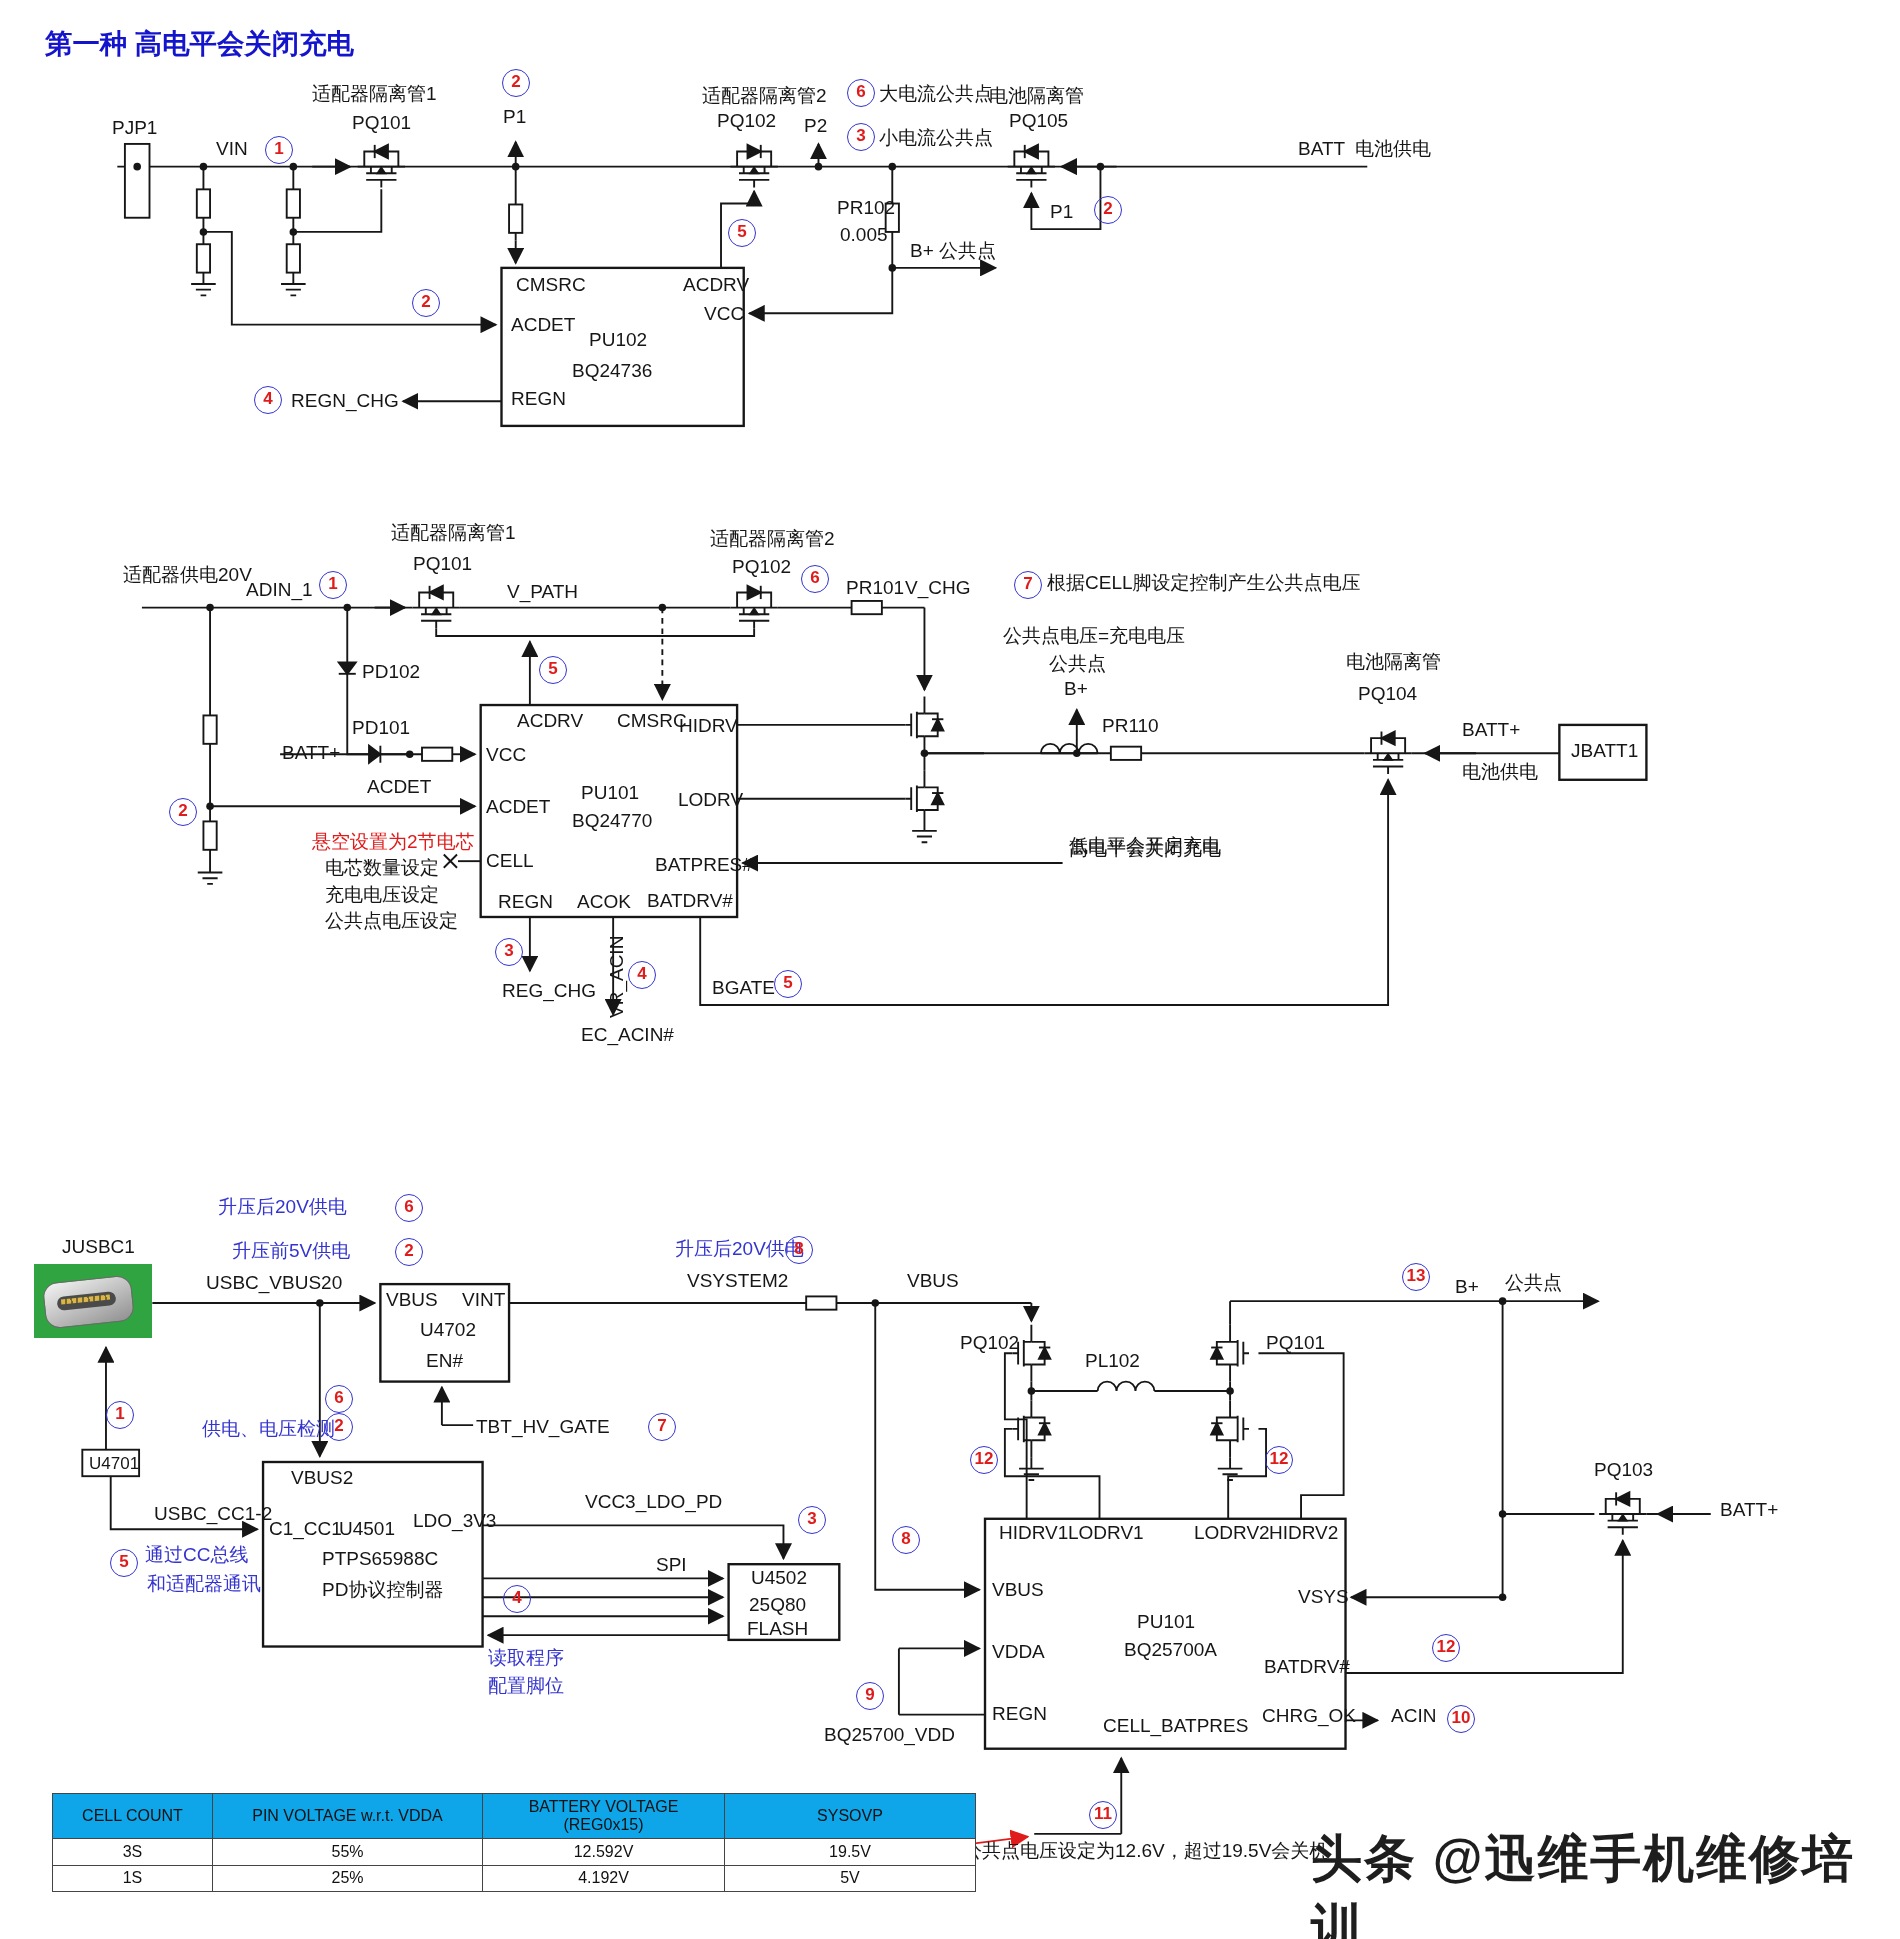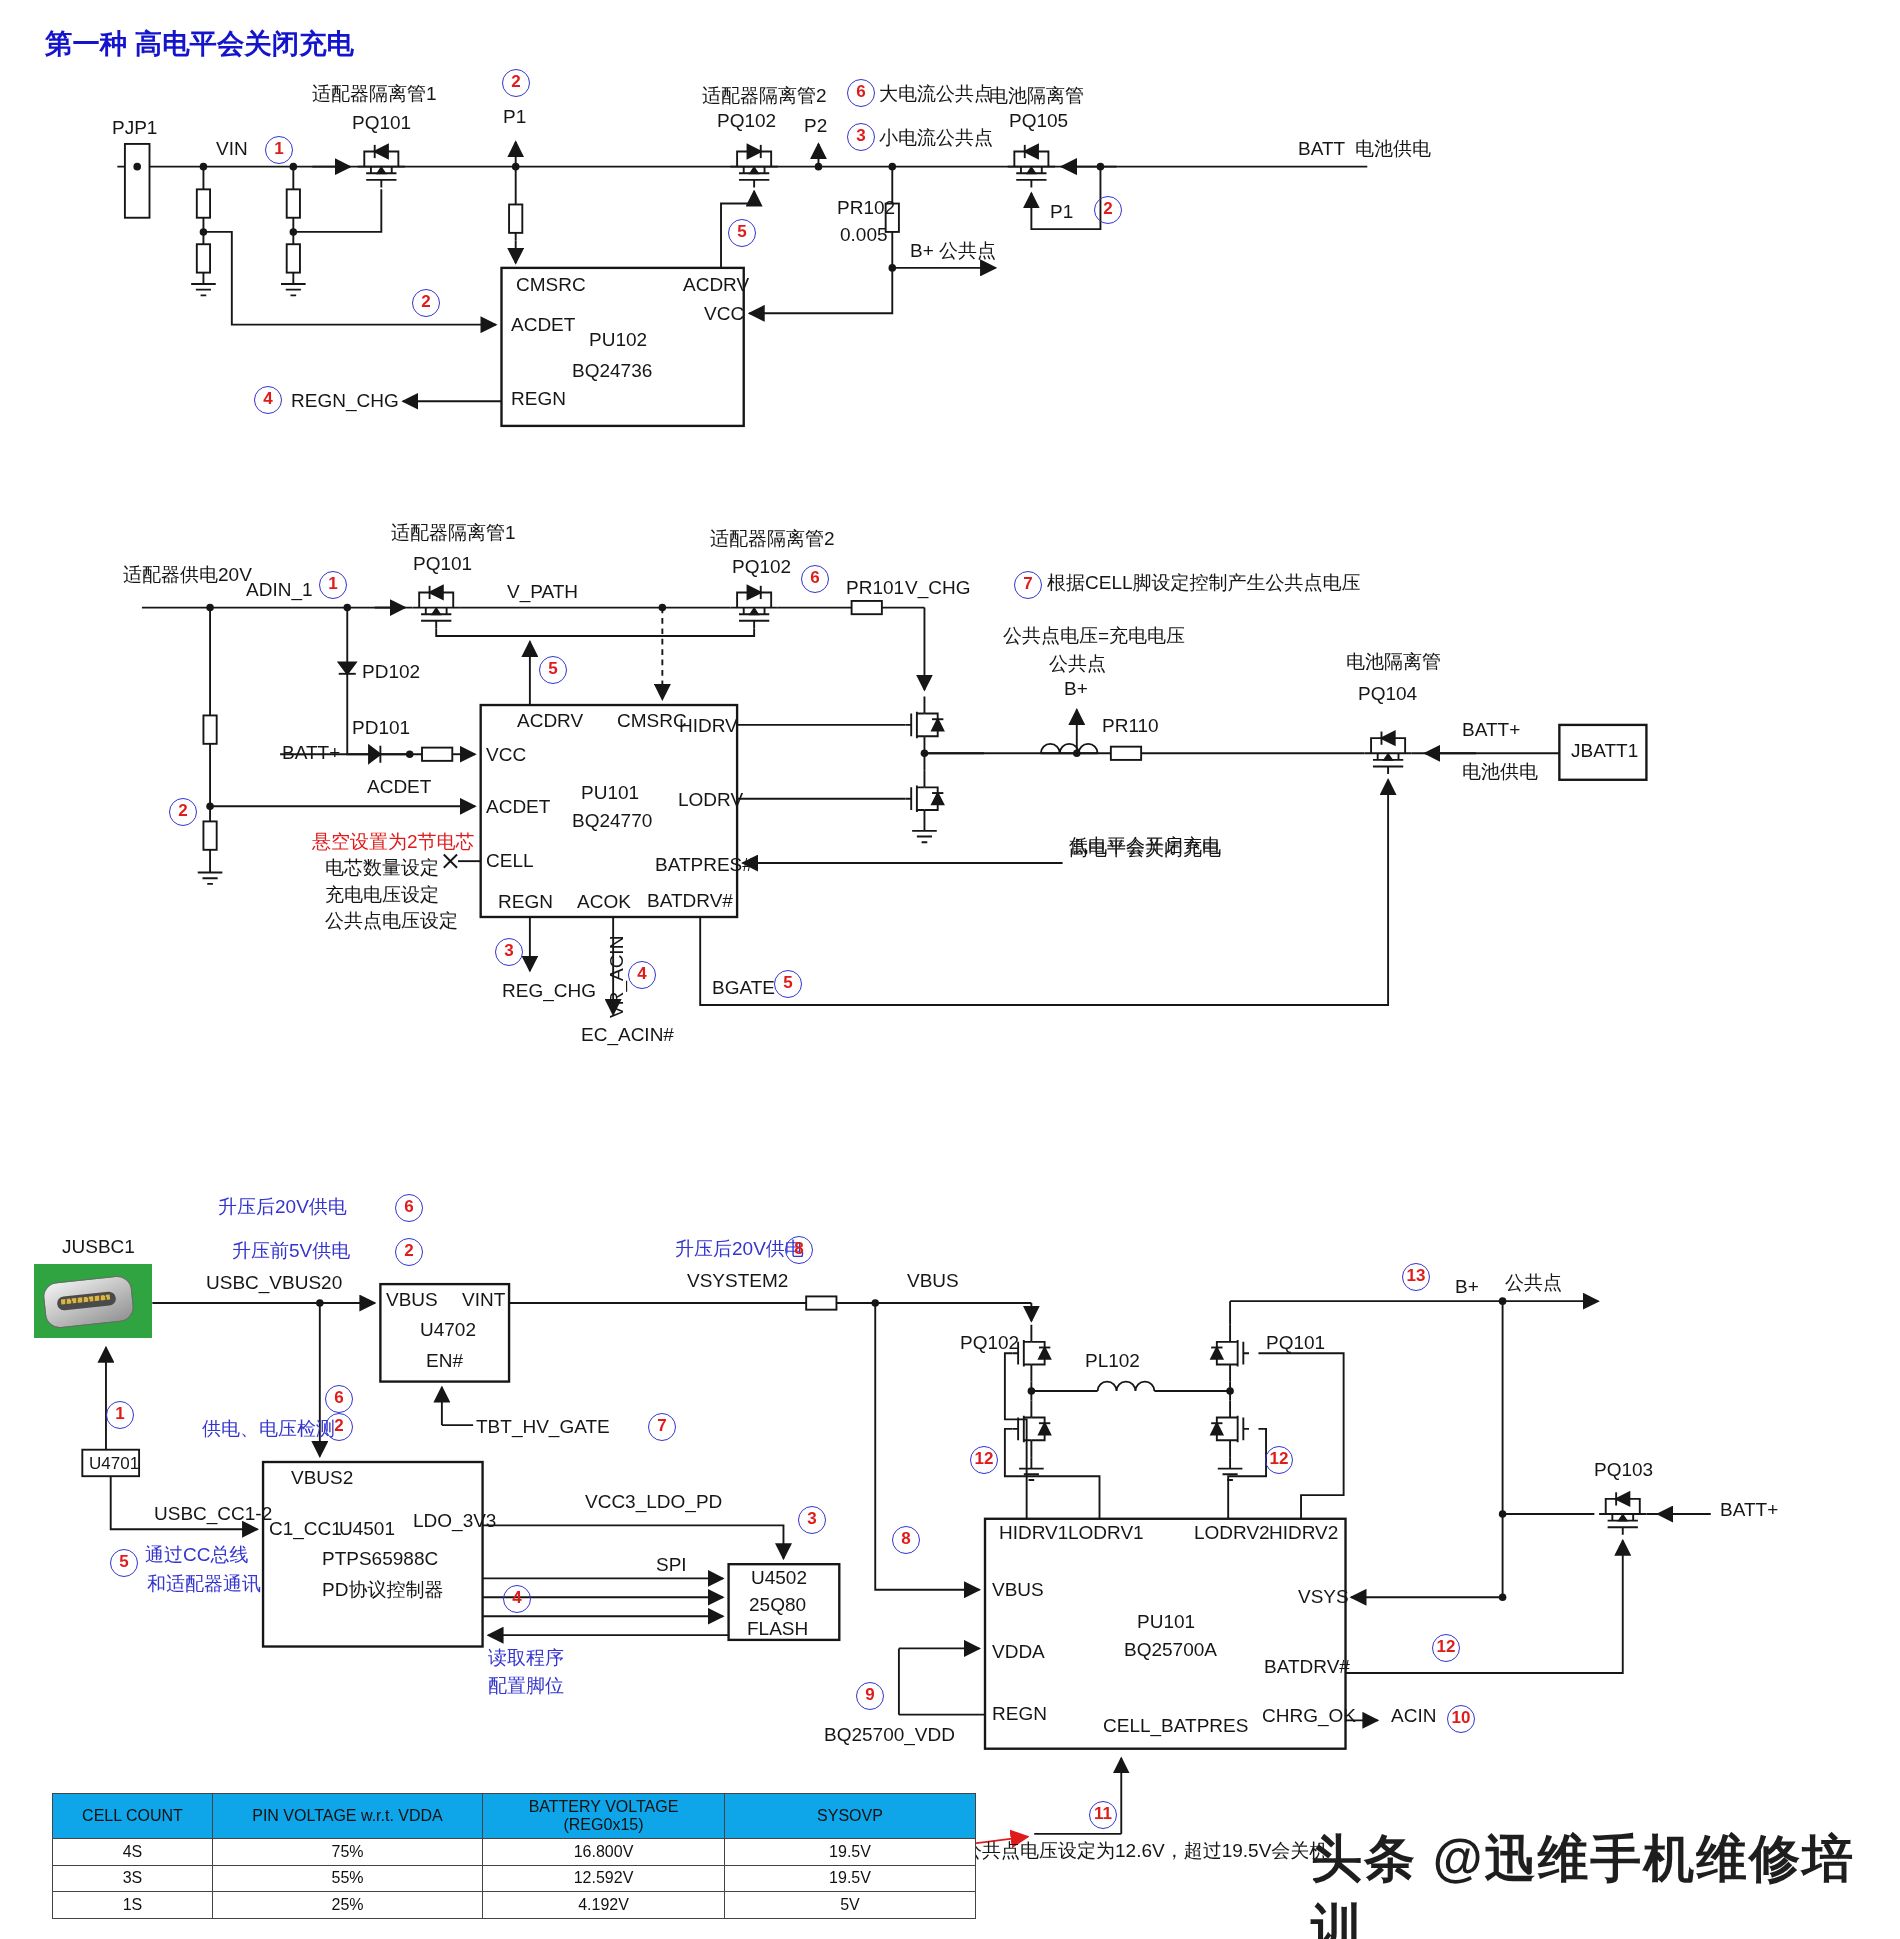--- a/index.html
+++ b/index.html
@@ -423,26 +423,20 @@
         <col style="width:251px">
       </colgroup>
   <tbody>
         <tr>
     <th>CELL COUNT</th>
     <th>PIN VOLTAGE w.r.t. VDDA</th>
     <th>BATTERY VOLTAGE (REG0x15)</th>
     <th>SYSOVP</th>
   </tr>
   <tr>
-    <td>4S</td>
-          <td>75%</td>
-    <td>16.800V</td>
-          <td>19.5V</td>
-  </tr>
-  <tr>
     <td>3S</td>
           <td>55%</td>
     <td>12.592V</td>
           <td>19.5V</td>
   </tr>
   <tr>
     <td>1S</td>
           <td>25%</td>
     <td>4.192V</td>
           <td>5V</td>

